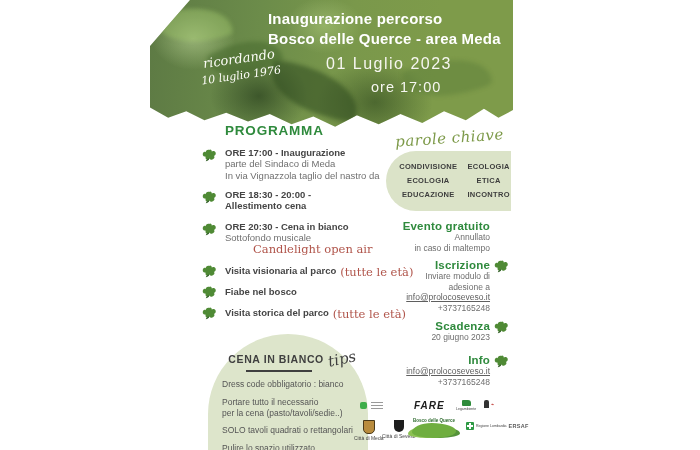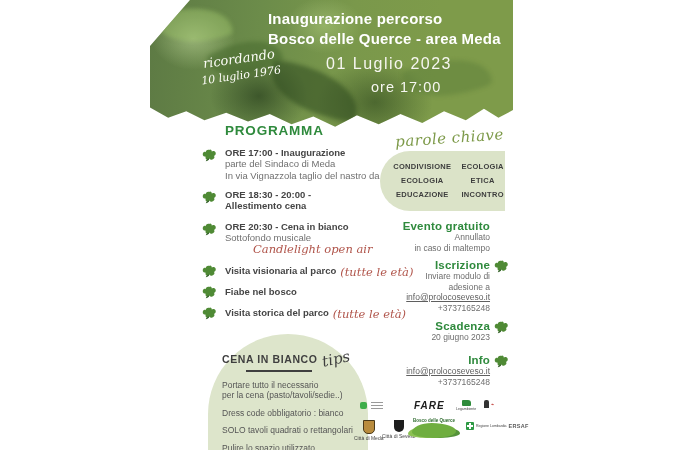--- a/index.html
+++ b/index.html
@@ -33,51 +33,51 @@
     font-family:"DejaVu Serif",serif;font-style:italic;transform:rotate(-8deg);
     font-size:13px;line-height:17px;
   }
   .hero-memorial .m2{font-size:11px;}
 
   
   .programma-heading{position:absolute;left:75px;top:123px;color:#2f8a3d;font-size:13.5px;font-weight:bold;letter-spacing:.8px;}
   .prog-item{position:absolute;left:75px;width:190px;font-size:9.5px;}
   .pt{font-weight:bold;color:#454545;}
   .pd{color:#707070;line-height:11.5px;}
-  .ps{font-family:"DejaVu Serif",serif;font-style:italic;color:#b0544a;font-size:11.5px;white-space:nowrap;}
+  .ps{font-family:"DejaVu Serif",serif;color:#b0544a;font-size:11.5px;white-space:nowrap;}
   .prog-line{display:flex;gap:4px;align-items:flex-start;}
   .leaf-slot{position:absolute;left:52px;width:16px;height:14px;}
   .leaf-slot svg{display:block;}
 
   
   .parole-heading{
     position:absolute;left:236px;top:129px;width:127px;text-align:center;
     color:#7d9a49;font-family:"DejaVu Serif",serif;font-style:italic;
     font-size:15px;transform:rotate(-4deg);letter-spacing:.5px;
   }
   .keywords-pill{
-    position:absolute;left:230px;top:151px;width:125px;height:60px;
+    position:absolute;left:236px;top:151px;width:125px;height:60px;
     background:#dbe3c8;border-radius:30px 0 0 30px;
     display:flex;gap:10px;justify-content:center;align-items:center;padding-left:12px;box-sizing:border-box;
   }
   .kw-col{font-size:7.5px;font-weight:bold;color:#3d3d3d;line-height:14px;letter-spacing:.3px;text-align:center;}
 
   
   .rsec{position:absolute;left:202px;width:138px;text-align:right;}
   .rhead{color:#2f8a3d;font-size:11.5px;font-weight:bold;letter-spacing:.2px;}
   .rline{color:#6e6e6e;font-size:8.5px;line-height:10.5px;}
   .rlink{color:#5f5f5f;font-size:8.5px;line-height:10.5px;text-decoration:underline;}
   .rleaf{position:absolute;left:344px;width:16px;height:14px;}
 
   
   .cena-box{
     position:absolute;left:58px;top:334px;width:160px;height:116px;
     background:#dde5cb;border-radius:80px 80px 0 0;box-sizing:border-box;padding:16px 12px 0 14px;
   }
-  .tips-titlerow{display:flex;align-items:flex-start;justify-content:flex-start;gap:4px;}
+  .tips-titlerow{display:flex;align-items:flex-start;justify-content:flex-end;gap:4px;}
   .tips-title{font-size:10.5px;font-weight:bold;color:#3f3f3f;letter-spacing:.6px;padding-top:3px;}
   .tips-script{font-family:"DejaVu Serif",serif;font-style:italic;color:#3f3f3f;font-size:15px;transform:rotate(-12deg);}
   .tips-underline{width:66px;height:1.5px;background:#3f3f3f;margin:2px 0 0 24px;}
   .tip{font-size:8.5px;color:#555;line-height:10.5px;margin-top:7px;}
 
   
   .logos{position:absolute;left:200px;top:396px;width:163px;height:52px;}
   .lg{position:absolute;display:flex;flex-direction:column;align-items:center;}
   .lg-cap{font-size:5px;color:#444;margin-top:1px;white-space:nowrap;}
   .sq-green{width:7px;height:7px;background:#3fae4a;border-radius:2px;}
@@ -245,25 +245,25 @@
     <div class="rlink">info@prolocoseveso.it</div>
     <div class="rline">+3737165248</div>
   </div>
 
   <div class="cena-box">
     <div class="tips-titlerow">
       <span class="tips-title">CENA IN BIANCO</span>
       <span class="tips-script">tips</span>
     </div>
     <div class="tips-underline"></div>
+    <div class="tip">Dress code obbligatorio : bianco</div>
     <div class="tip" style="margin-top:8px">
       <div>Portare tutto il necessario</div>
       <div>per la cena (pasto/tavoli/sedie..)</div>
     </div>
-    <div class="tip">Dress code obbligatorio : bianco</div>
     <div class="tip">SOLO tavoli quadrati o rettangolari</div>
     <div class="tip">Pulire lo spazio utilizzato</div>
   </div>
 
   <div class="logos">
     <div class="lg" style="left:10px;top:6px">
       <div class="lg-row">
           <span class="sq-green"></span>
           <span class="txt-lines"></span>
         </div>

